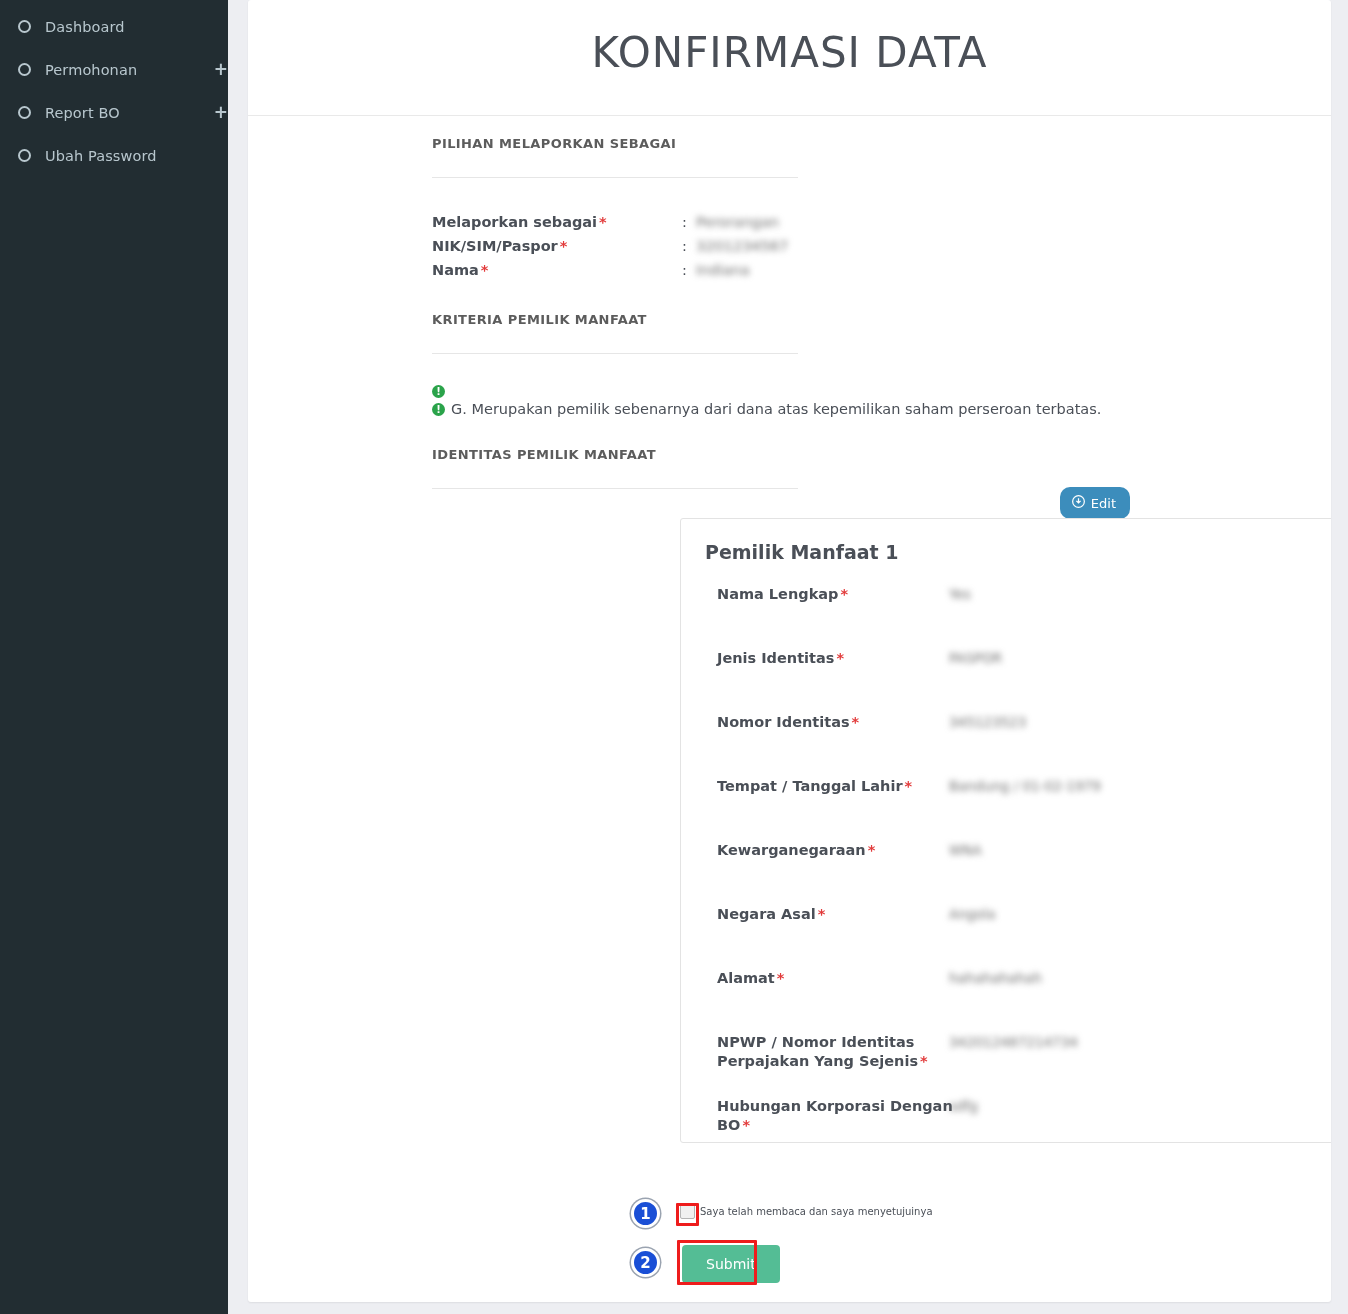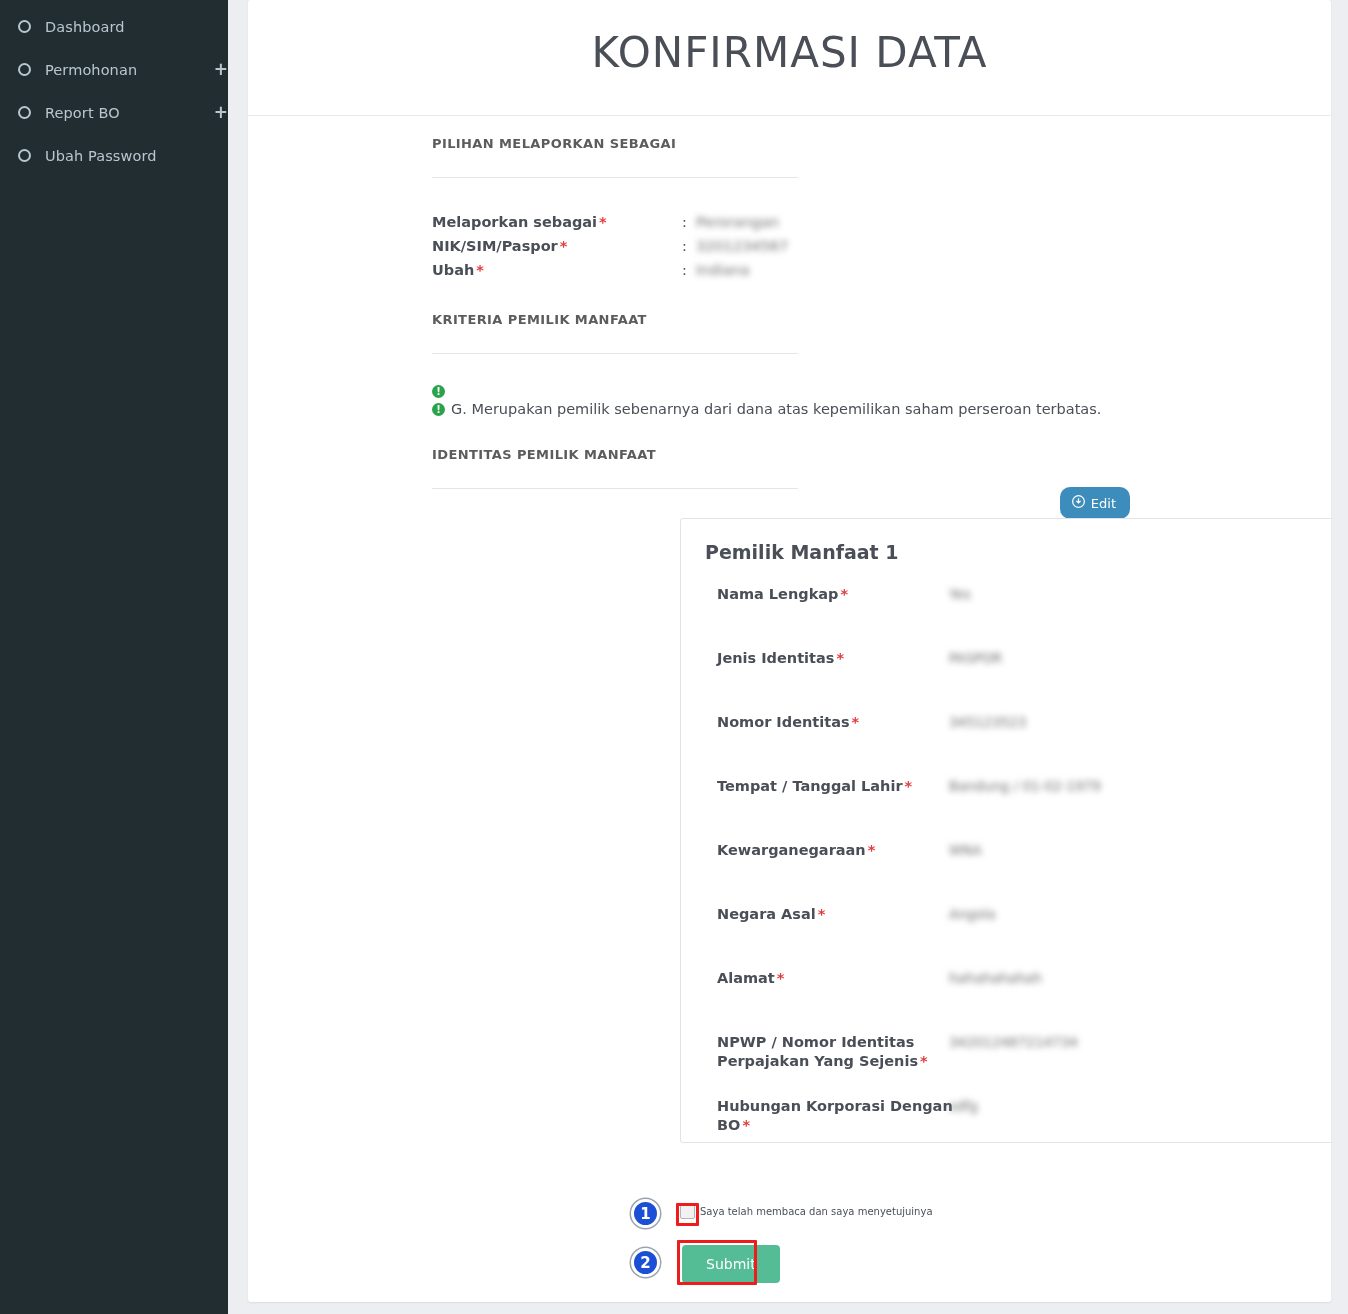--- a/index.html
+++ b/index.html
@@ -311,21 +311,21 @@
             <span class="kv-label"><span>Melaporkan sebagai</span><span class="req">*</span></span>
             <span class="kv-colon">:</span>
             <span class="kv-value">Perorangan</span>
           </div>
           <div class="kv-row">
             <span class="kv-label"><span>NIK/SIM/Paspor</span><span class="req">*</span></span>
             <span class="kv-colon">:</span>
             <span class="kv-value">3201234567</span>
           </div>
           <div class="kv-row">
-            <span class="kv-label"><span>Ubah</span><span class="req">*</span></span>
+            <span class="kv-label"><span>Nama</span><span class="req">*</span></span>
             <span class="kv-colon">:</span>
             <span class="kv-value">Indiana</span>
           </div>
         </div>
       </div>
 
       <div style="margin-top:30px;">
         <div class="section-head">KRITERIA PEMILIK MANFAAT</div>
         <hr class="section-rule" style="margin-top:26px;">
 

